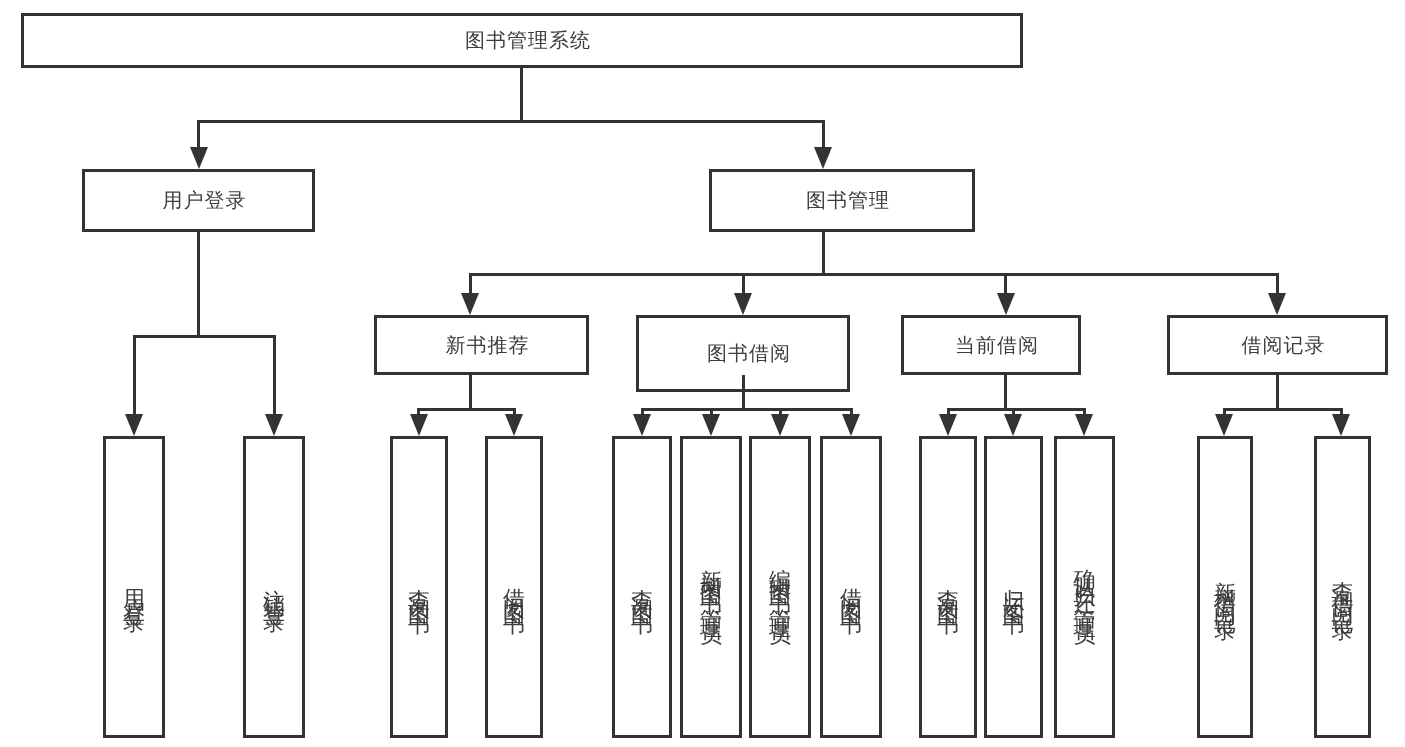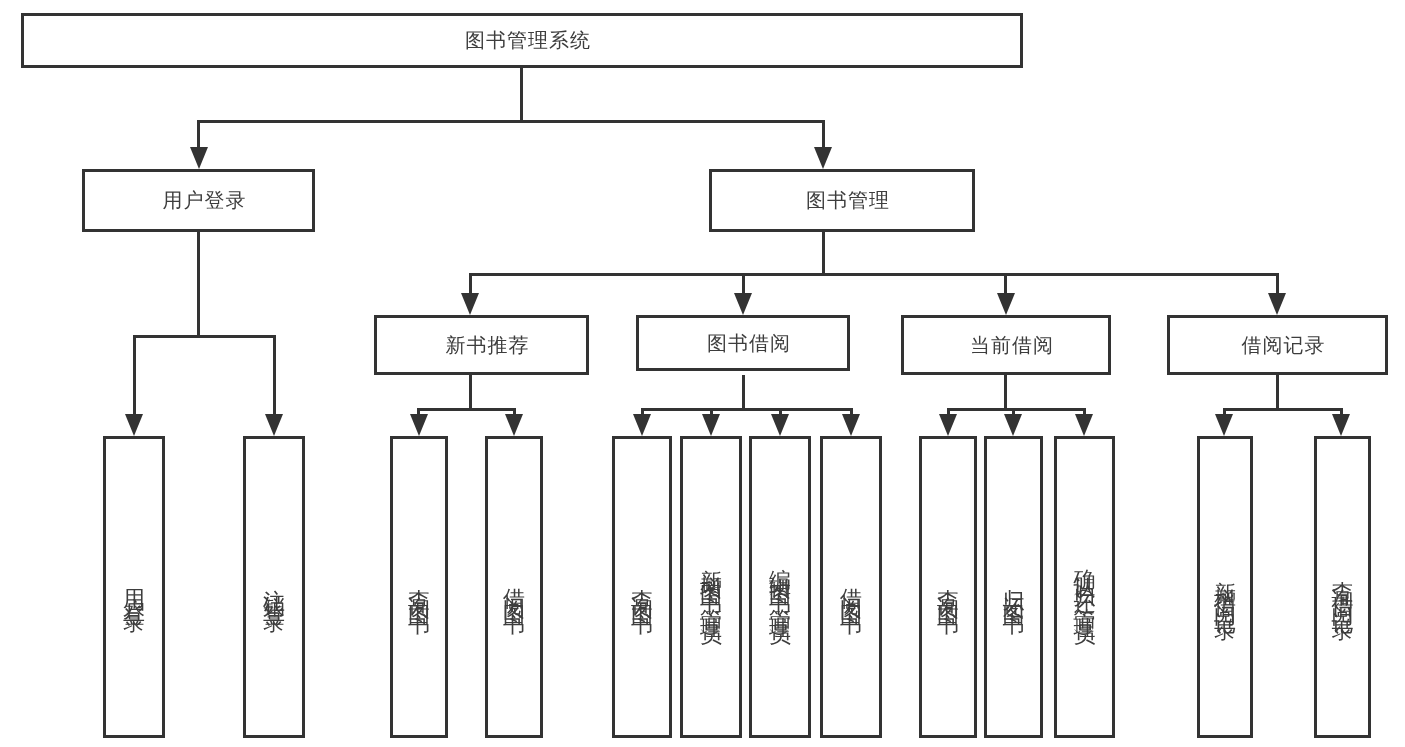--- a/index.html
+++ b/index.html
@@ -84,24 +84,24 @@
   <div class="vl" style="left:742px;top:273px;height:22px;"></div>
   <div class="ar" style="left:734px;top:293px;"></div>
   <div class="vl" style="left:1004px;top:273px;height:22px;"></div>
   <div class="ar" style="left:997px;top:293px;"></div>
   <div class="vl" style="left:1276px;top:273px;height:22px;"></div>
   <div class="ar" style="left:1268px;top:293px;"></div>
 
   <div class="box hbox" style="left:363px;top:315px;width:215px;height:60px;margin-left:11px;">
     <span>新书推荐</span>
   </div>
-  <div class="box hbox" style="left:636px;top:315px;width:214px;height:56px;">
+  <div class="box hbox" style="left:636px;top:315px;width:214px;height:77px;">
     <span>图书借阅</span>
   </div>
-  <div class="box hbox" style="left:901px;top:315px;width:210px;height:60px;">
+  <div class="box hbox" style="left:901px;top:315px;width:180px;height:60px;">
     <span>当前借阅</span>
   </div>
   <div class="box hbox" style="left:1167px;top:315px;width:221px;height:60px;">
     <span>借阅记录</span>
   </div>
 
   <div class="vl" style="left:469px;top:375px;height:36px;"></div>
   <div class="hl" style="left:418px;top:408px;width:98px;"></div>
   <div class="vl" style="left:417px;top:408px;height:9px;"></div>
   <div class="ar" style="left:410px;top:414px;"></div>

